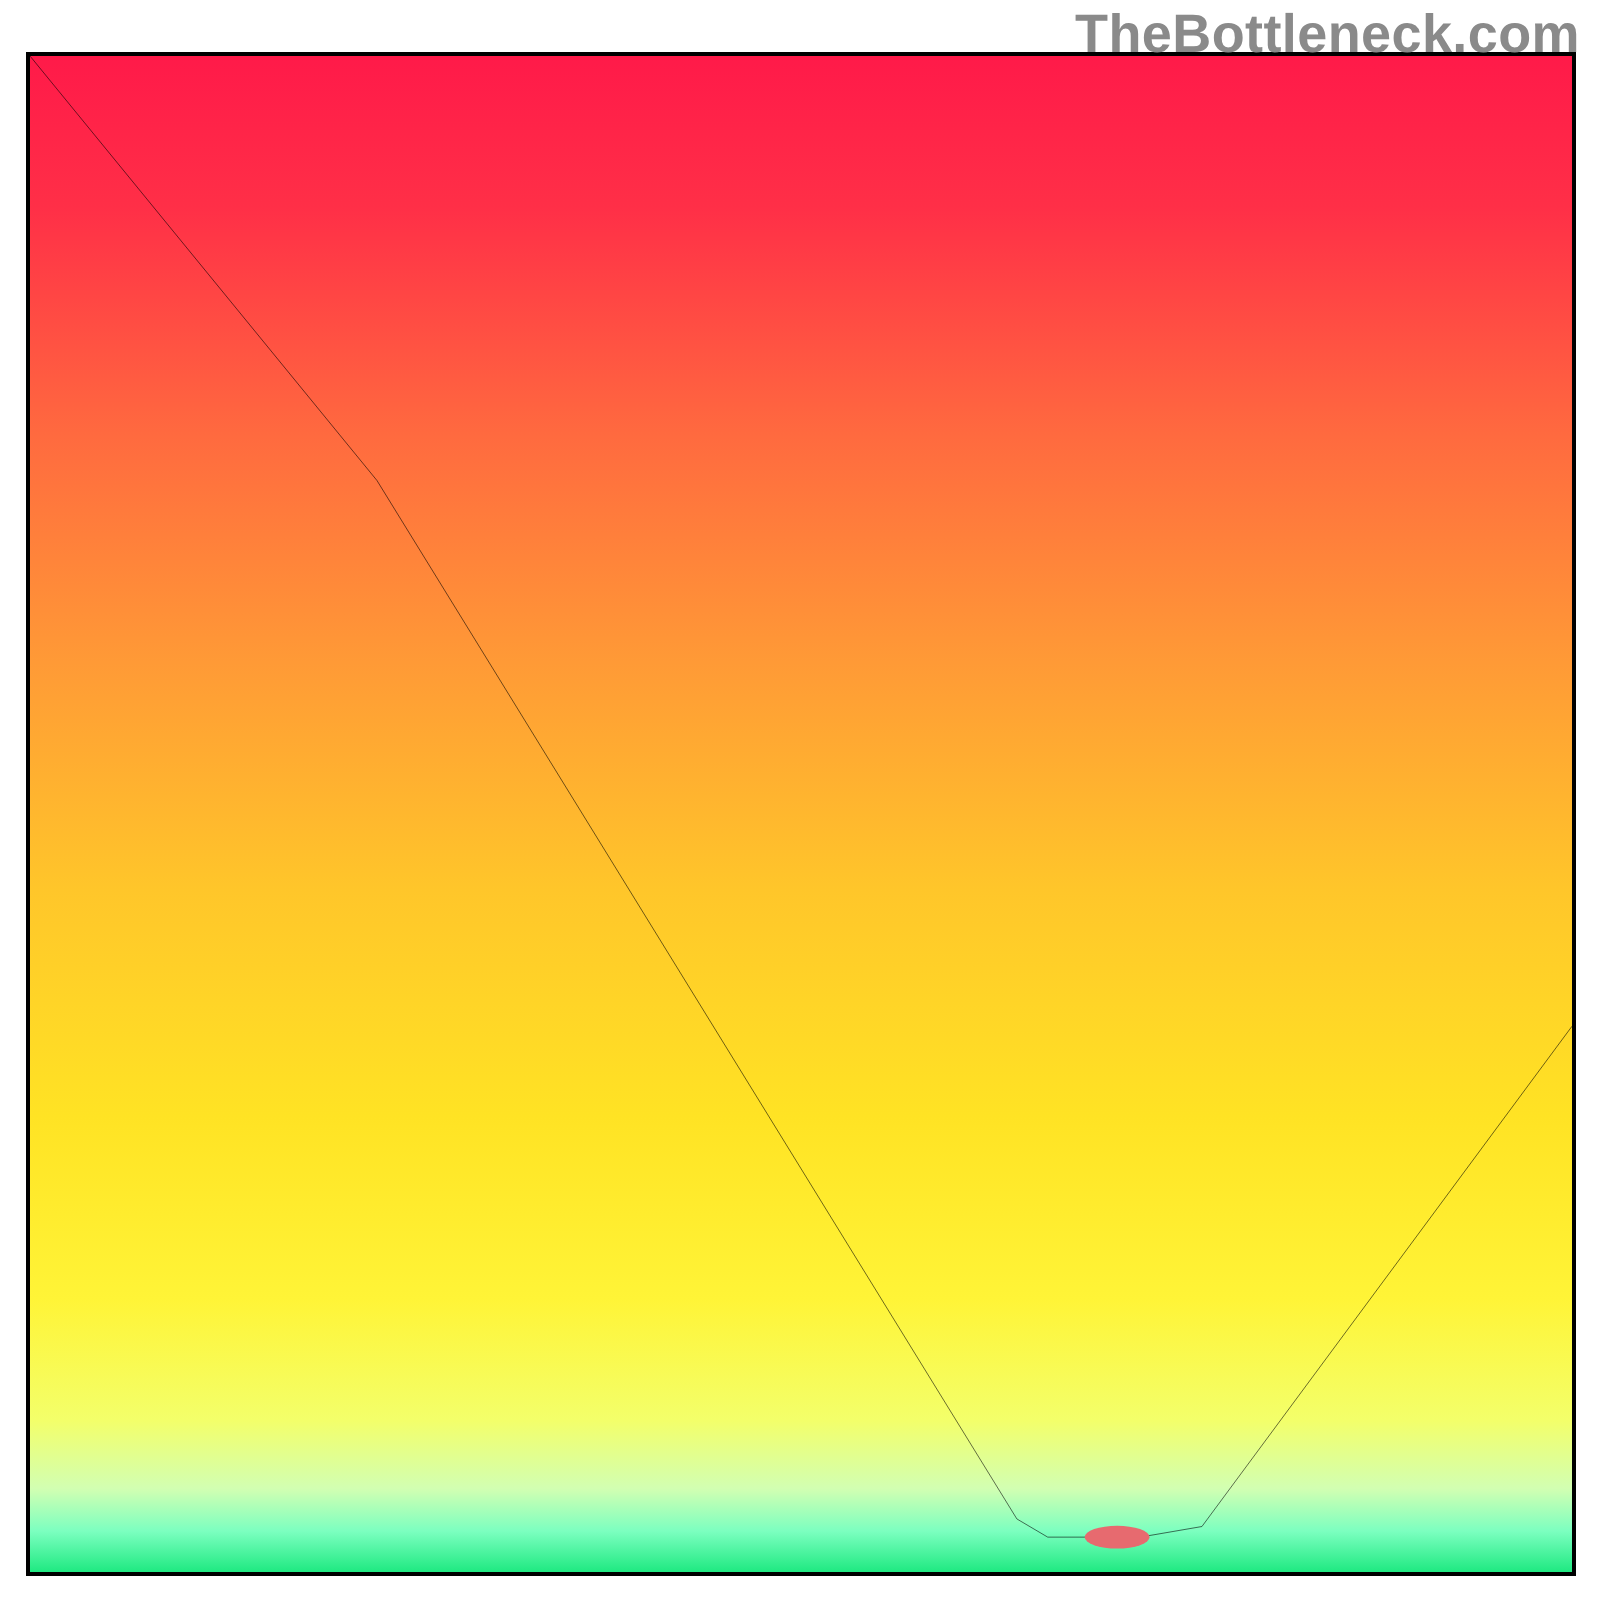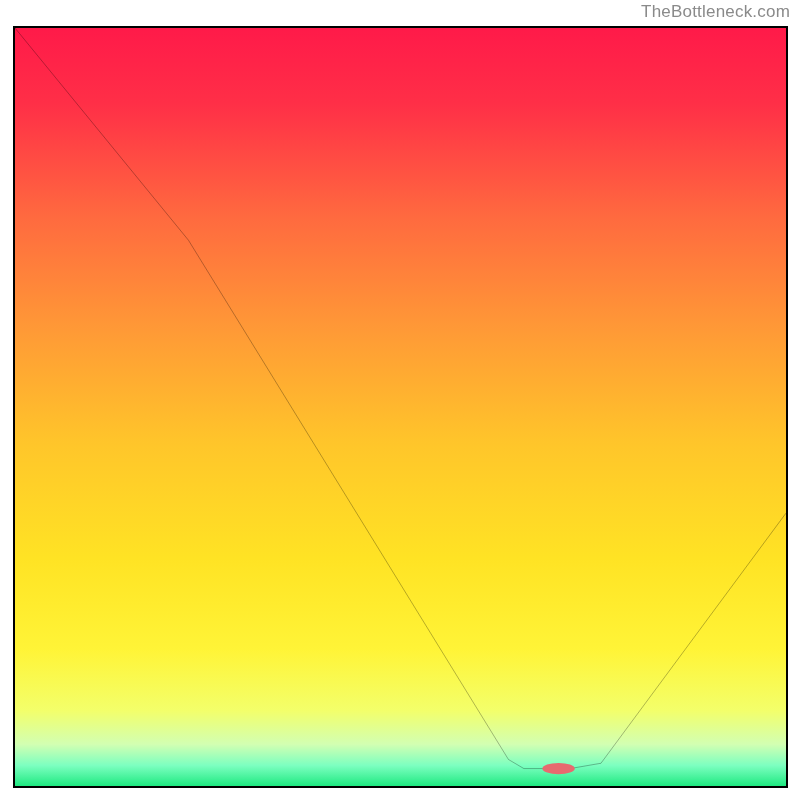--- a/index.html
+++ b/index.html
@@ -7,22 +7,22 @@
     padding: 0;
     width: 800px;
     height: 800px;
     background: #ffffff;
     font-family: Arial, Helvetica, sans-serif;
   }
   .watermark {
     position: absolute;
     top: 2px;
     right: 10px;
-    font-size: 17px;
-    font-weight: normal;
+    font-size: 27px;
+    font-weight: bold;
     color: #8a8a8a;
     letter-spacing: 0.2px;
     z-index: 10;
   }
   .plot-frame {
     position: absolute;
     left: 13px;
     top: 26px;
     width: 775px;
     height: 762px;

